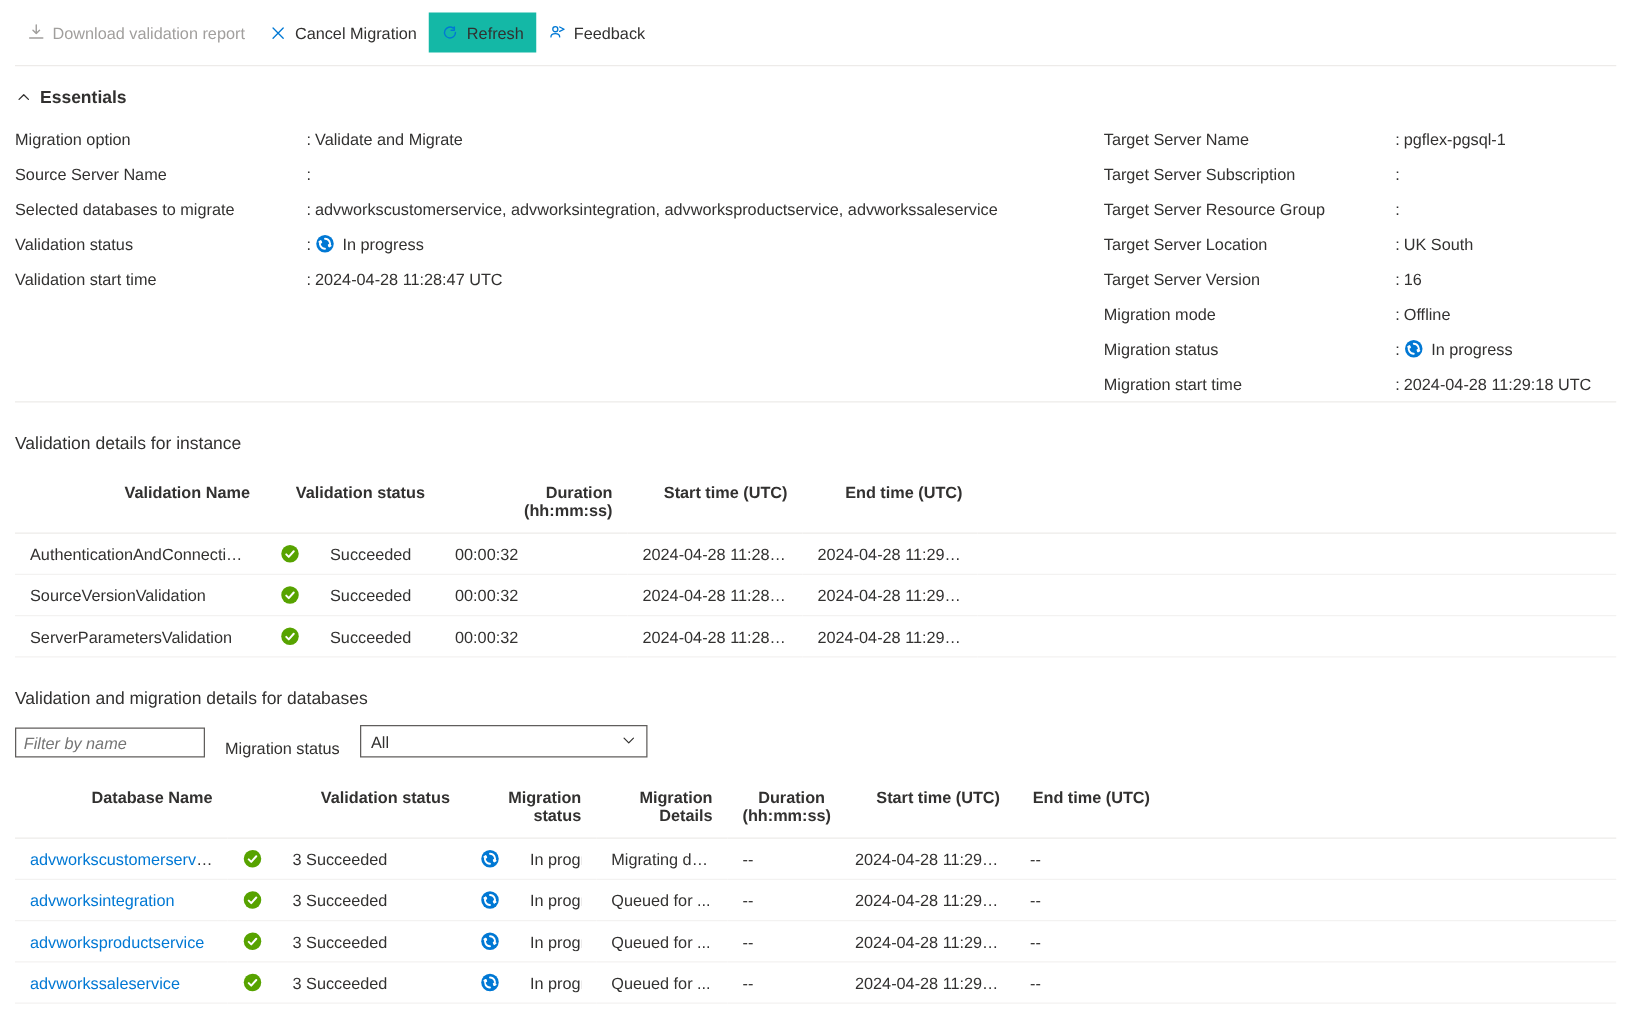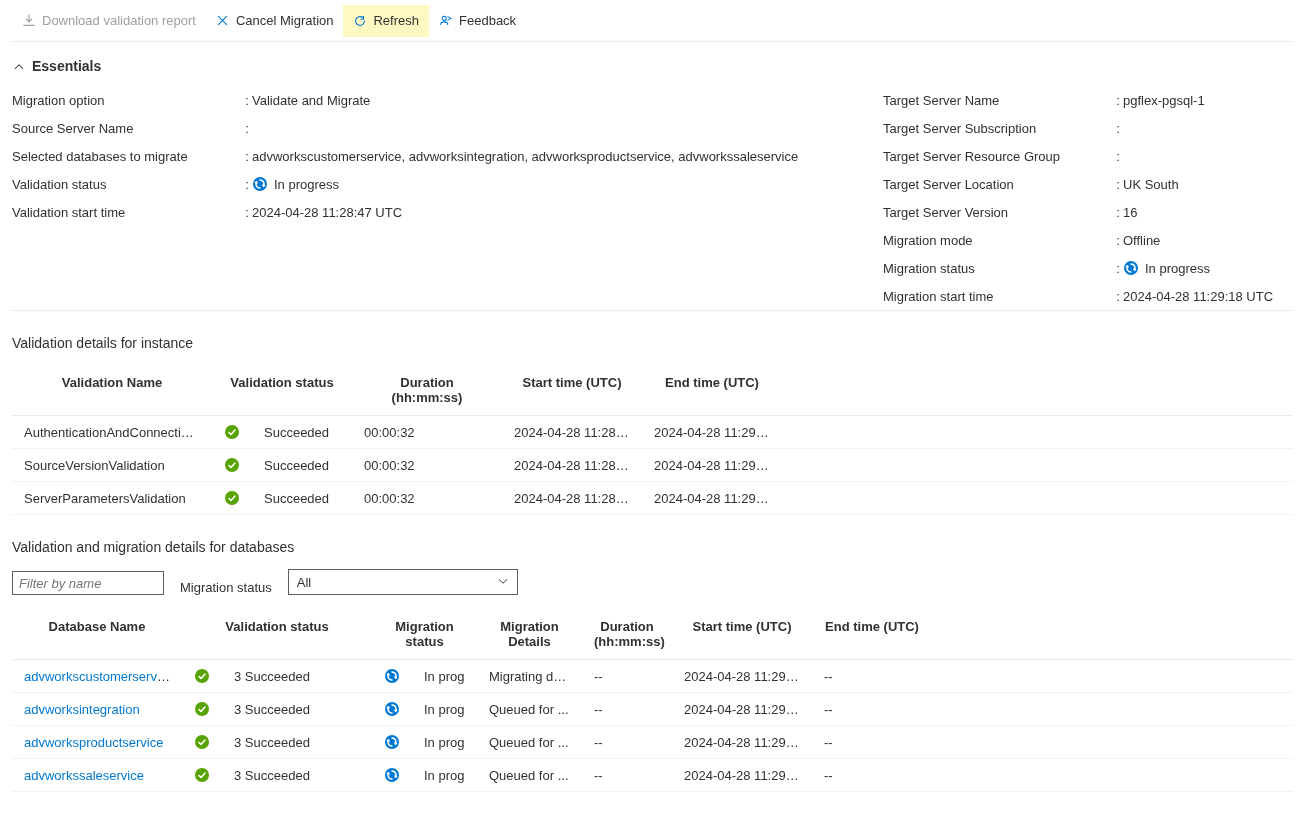--- a/index.html
+++ b/index.html
@@ -8,34 +8,34 @@
     padding: 0 12px 20px 12px;
     font-family: "Segoe UI", -apple-system, sans-serif;
     font-size: 13px;
     color: #323130;
     background: #fff;
   }
   
   .toolbar {
     display: flex;
     align-items: center;
-    height: 42px;
+    height: 53px;
     border-bottom: 1px solid #edebe9;
   }
   .tb-btn {
     display: inline-flex;
     align-items: center;
     height: 32px;
     padding: 0 10px;
     gap: 6px;
     font-size: 13px;
     cursor: pointer;
   }
   .tb-btn.disabled { color: #a19f9d; cursor: default; }
-  .tb-btn.active { background: #fef9c3; }
+  .tb-btn.active { background: #14b8a6; }
   .tb-icon { width: 14px; height: 14px; display:inline-flex; align-items:center; justify-content:center; }
   
   .essentials-toggle {
     display: flex;
     align-items: flex-end;
     gap: 6px;
     font-weight: 600;
     font-size: 14px;
     padding: 16px 0 12px 0;
     cursor: pointer;
@@ -54,21 +54,21 @@
   .status-ic { width:16px; height:16px; display:inline-flex; }
   
   .section-h {
     font-weight: 400;
     font-size: 14px;
     margin: 24px 0 14px 0;
   }
   
   table { border-collapse: collapse; width: 100%; table-layout: fixed; }
   th {
-    text-align:center;
+    text-align:right;
     font-weight:600;
     font-size:13px;
     padding: 10px 12px;
     border-bottom: 1px solid #edebe9;
     vertical-align: top;
   }
   td {
     padding: 8px 12px;
     border-bottom: 1px solid #f3f2f1;
     white-space: nowrap;

